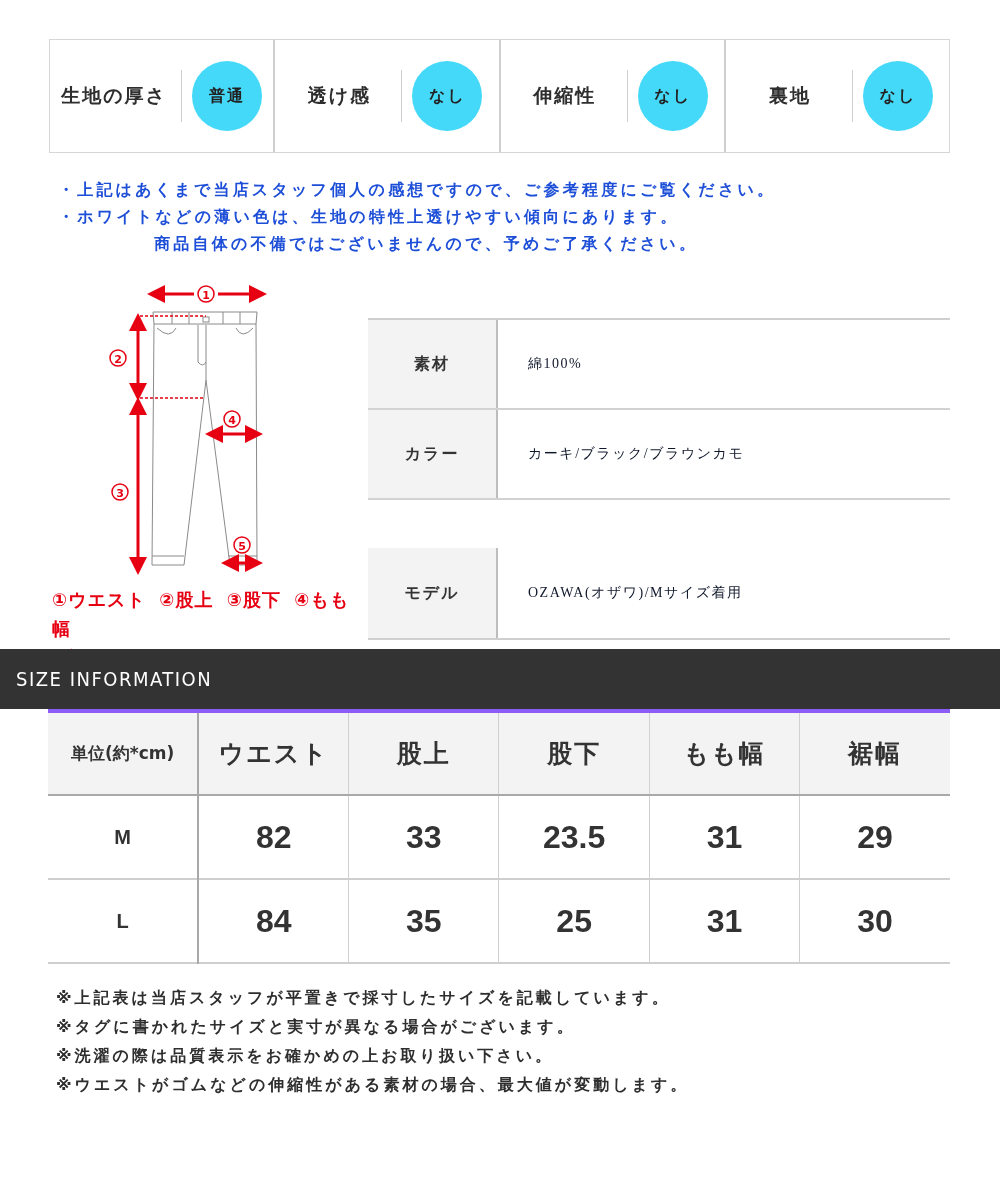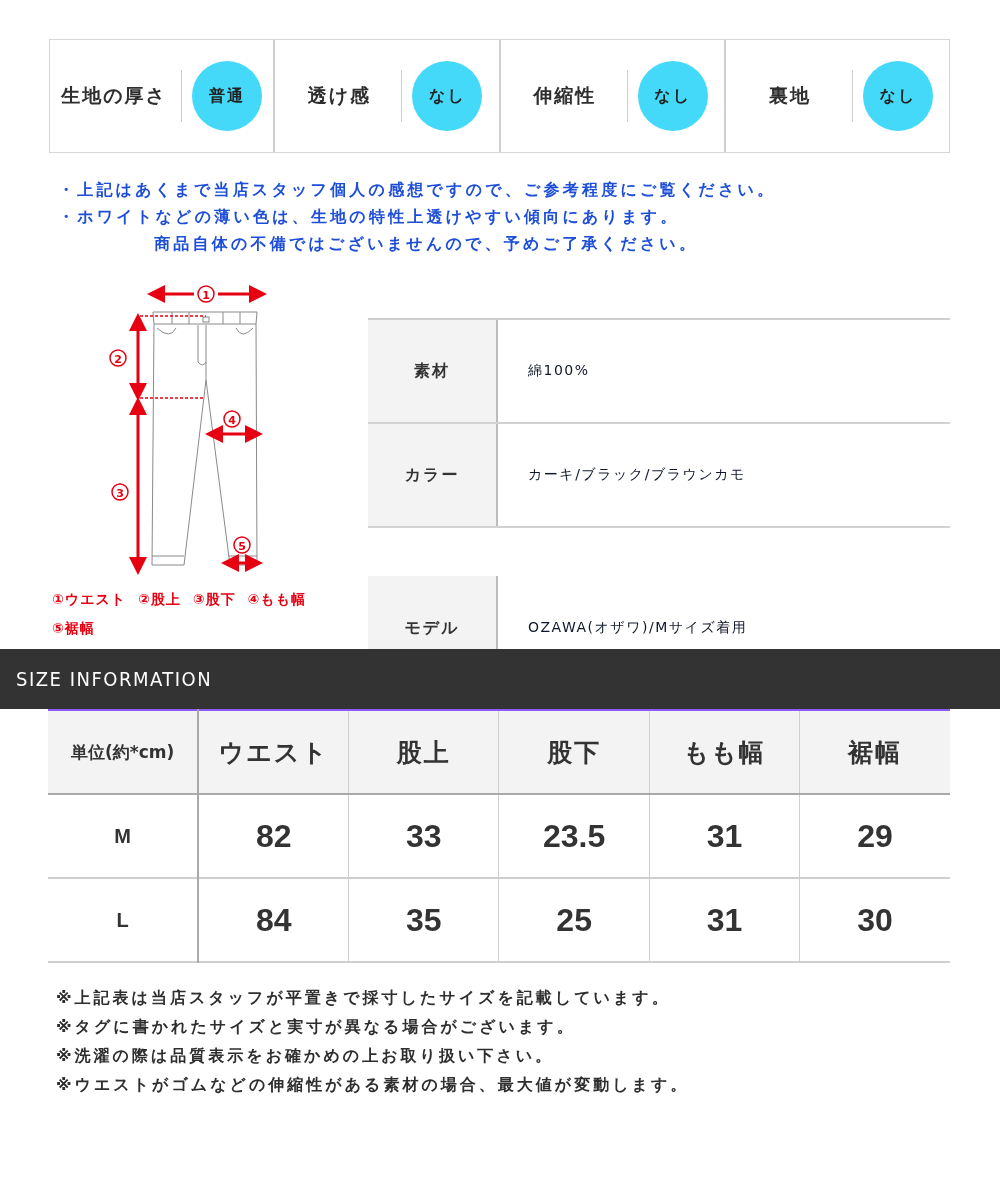--- a/index.html
+++ b/index.html
@@ -30,30 +30,30 @@
   }
   
   .notes {
     position: absolute; left: 58px; top: 176px; font-size: 16px; font-weight: bold;
     color: #1d4ed8; letter-spacing: 3.2px; line-height: 27px;
   }
   .notes .indent { padding-left: 18px; text-align: center; }
   
   .diagram { position: absolute; left: 100px; top: 280px; width: 180px; height: 300px; }
   .legend {
-    position: absolute; left: 52px; top: 585px; font-size: 14px; font-weight: bold;
+    position: absolute; left: 52px; top: 585px; font-size: 18px; font-weight: bold;
     color: #e60012; line-height: 29px; letter-spacing: 1px; width: 300px;
   }
   .legend span { margin-right: 6px; }
   
   .spec {
     position: absolute; left: 368px; top: 318px; width: 582px;
     border-top: 2px solid #cfcfcf; border-bottom: 2px solid #cfcfcf;
   }
-  .spec-row { display: flex; height: 104px; border-bottom: 2px solid #d2d2d2; }
+  .spec-row { display: flex; height: 90px; border-bottom: 2px solid #d2d2d2; font-family: Liberation Serif, serif; }
   .spec-row:last-child { border-bottom: none; margin-top: 48px; }
   .spec-key {
     width: 130px; background: #f3f3f3; border-right: 2px solid #bdbdbd;
     display: flex; align-items: center; justify-content: center;
     font-size: 16px; font-weight: bold; color: #333; letter-spacing: 2px;
   }
   .spec-val {
     flex: 1; display: flex; align-items: center; padding-left: 30px;
     font-size: 14px; color: #0f172a; letter-spacing: 1.5px;
   }
@@ -67,21 +67,21 @@
   
   .size-table {
     position: absolute; left: 48px; top: 709px; width: 902px;
     border-collapse: collapse; table-layout: fixed;
   }
   .size-table th, .size-table td {
     height: 84px; text-align: center; vertical-align: middle; color: #333;
     border-right: 1px solid #d0d0d0;
   }
   .size-table tr { border-bottom: 2px solid #cfcfcf; }
-  .size-table thead tr { border-top: 2px solid #8b5cf6; border-bottom: 2px solid #a9a9a9; }
+  .size-table thead tr { border-top: 4px solid #8b5cf6; border-bottom: 2px solid #a9a9a9; }
   .size-table th { background: #f3f3f3; font-size: 25px; font-weight: bold; letter-spacing: 2px; }
   .size-table th.unit { font-size: 17px; letter-spacing: 0; }
   .size-table td { font-size: 32px; font-weight: bold; font-family: "Liberation Sans", sans-serif; }
   .size-table td.size { font-size: 20px; }
   .size-table th:first-child, .size-table td:first-child { border-right: 2px solid #a9a9a9; }
   .size-table th:last-child, .size-table td:last-child { border-right: none; }
   
   .footnotes {
     position: absolute; left: 56px; top: 983px; font-size: 16px; font-weight: bold;
     color: #2e2e2e; letter-spacing: 3px; line-height: 29px;

